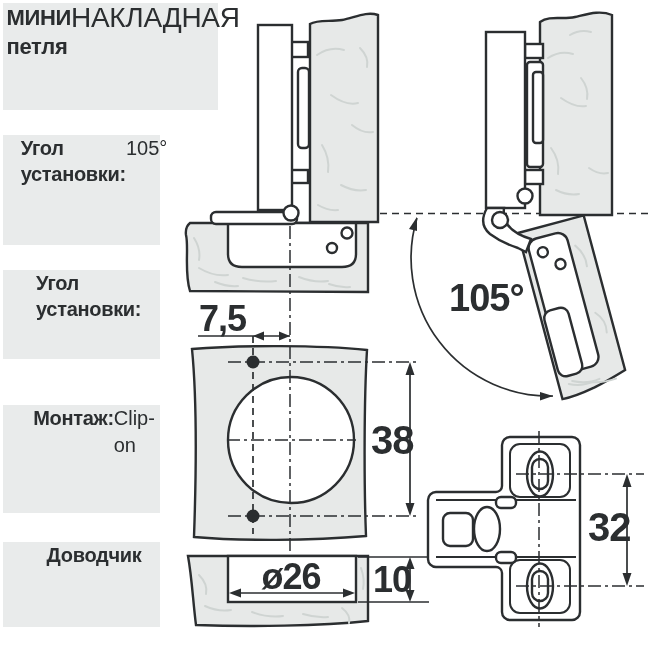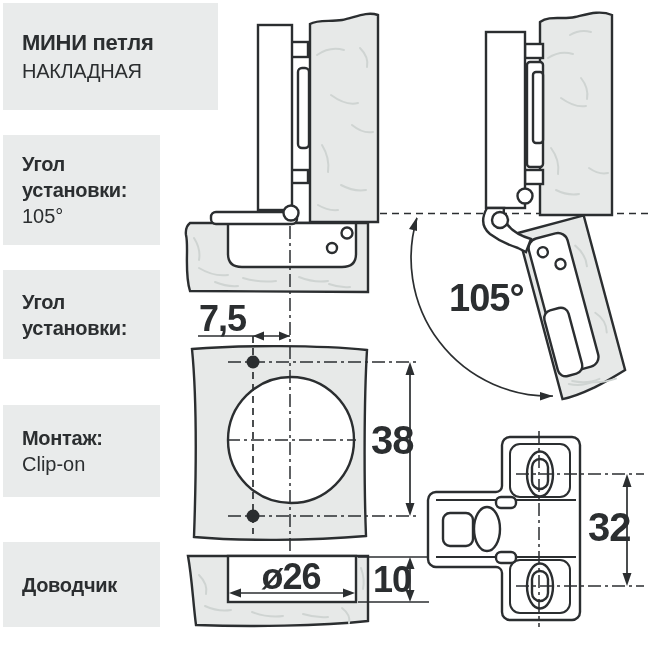--- a/index.html
+++ b/index.html
@@ -2,26 +2,26 @@
 <html><head>
 <meta charset="utf-8">
 <style>
   html,body{margin:0;padding:0}
   body{
     width:650px;height:651px;position:relative;background:#ffffff;
     font-family:"Liberation Sans",sans-serif;color:#2b2e30;overflow:hidden;
   }
   .box{
     position:absolute;left:3px;background:#e9ebeb;box-sizing:border-box;
-    display:flex;flex-direction:column;justify-content:center;
-    padding:0 8px 0 19px;
+    display:flex;flex-direction:row;justify-content:center;
+    padding:0 8px 0 33px;
   }
   .title-box{top:3px;width:215px;height:107px}
   .t-bold{font-weight:bold;font-size:22px;line-height:29px;letter-spacing:-.3px}
-  .t-reg{font-size:20px;line-height:29px;letter-spacing:-.3px}
+  .t-reg{font-size:28px;line-height:29px;letter-spacing:-.3px}
   .spec{width:157px}
   .s-label{font-weight:bold;font-size:20px;line-height:26px;letter-spacing:-.3px}
   .s-value{font-size:20px;line-height:27px}
   #drawing{position:absolute;left:0;top:0}
   
   .ln{stroke:#2b2e30;fill:none}
   .metal{fill:#ffffff;stroke:#2b2e30;stroke-width:2.4}
   .wood{fill:#e7e9e8;stroke:#2b2e30;stroke-width:2.4}
   .grain{stroke:#cfd4d2;stroke-width:2;fill:none;stroke-linecap:round}
   .cdash{stroke:#2b2e30;stroke-width:1.5;fill:none;stroke-dasharray:13 4 3 4}
@@ -41,21 +41,21 @@
 
 <div class="box spec" style="top:135px;height:110px">
   <div class="s-label">Угол установки:</div>
   <div class="s-value">105°</div>
 </div>
 
 <div class="box spec" style="top:270px;height:89px">
   <div class="s-label">Угол установки:</div>
 </div>
 
-<div class="box spec" style="top:405px;height:92px">
+<div class="box spec" style="top:405px;height:108px">
   <div class="s-label">Монтаж:</div>
   <div class="s-value">Clip-on</div>
 </div>
 
 <div class="box spec" style="top:542px;height:85px">
   <div class="s-label">Доводчик</div>
   <div class="s-value"></div>
 </div>
 
 <svg id="drawing" width="650" height="651" viewBox="0 0 650 651">

